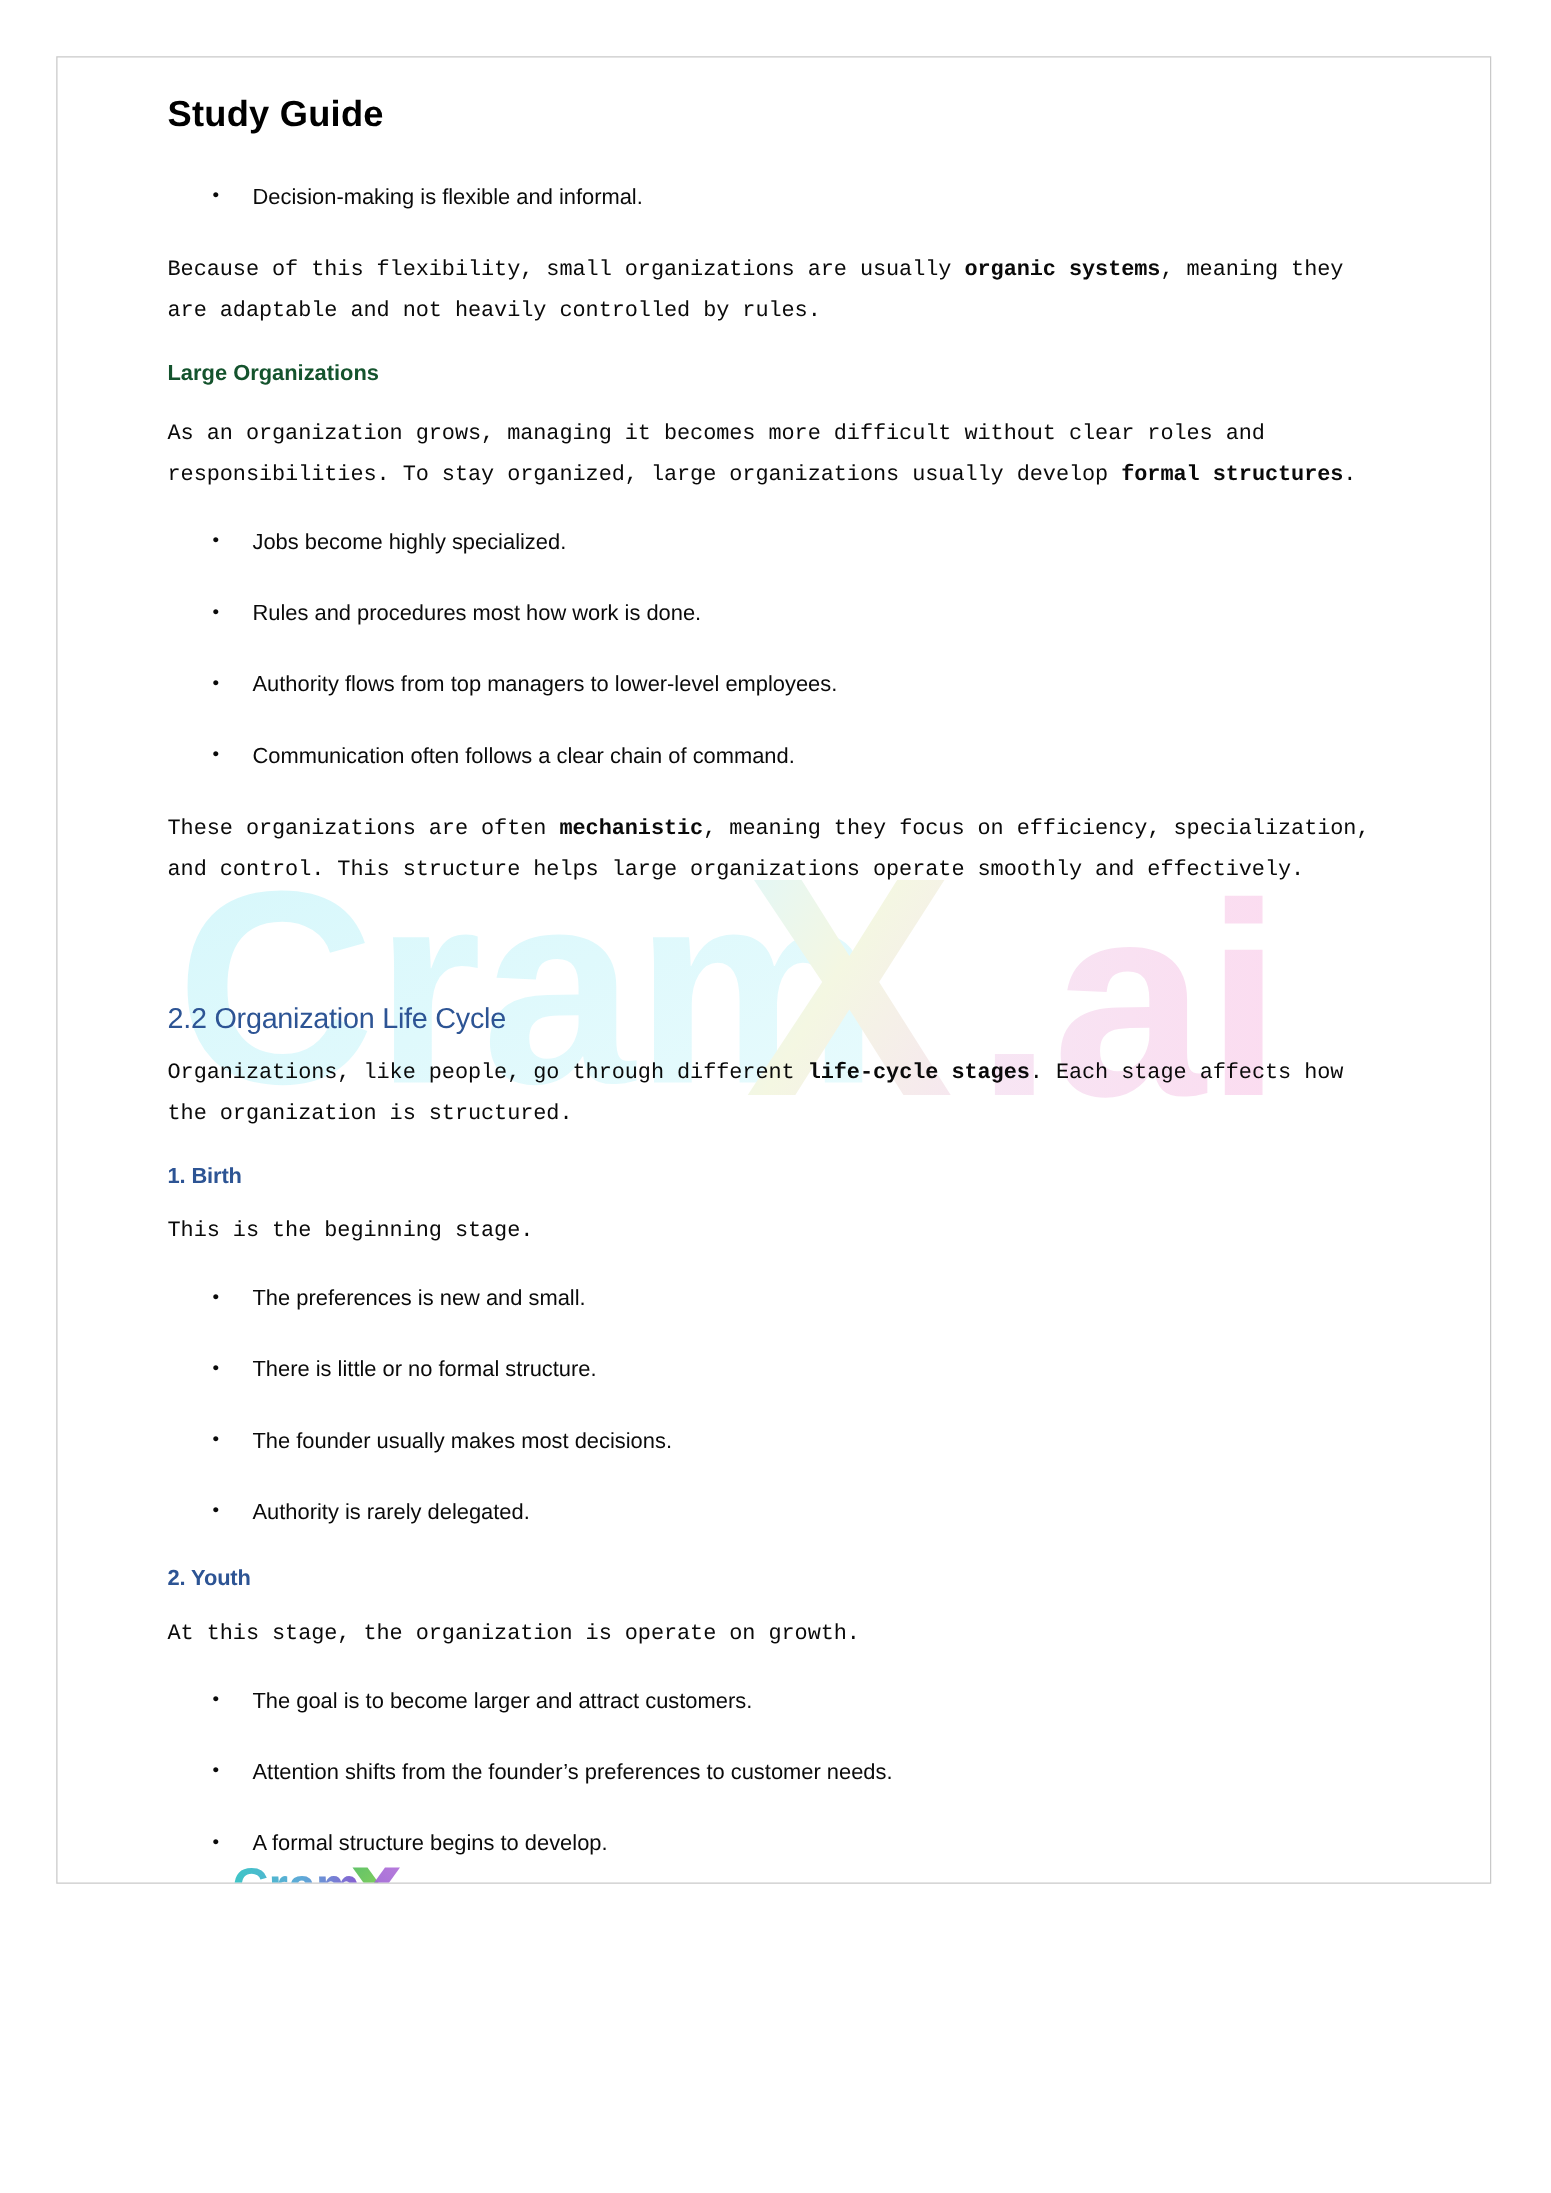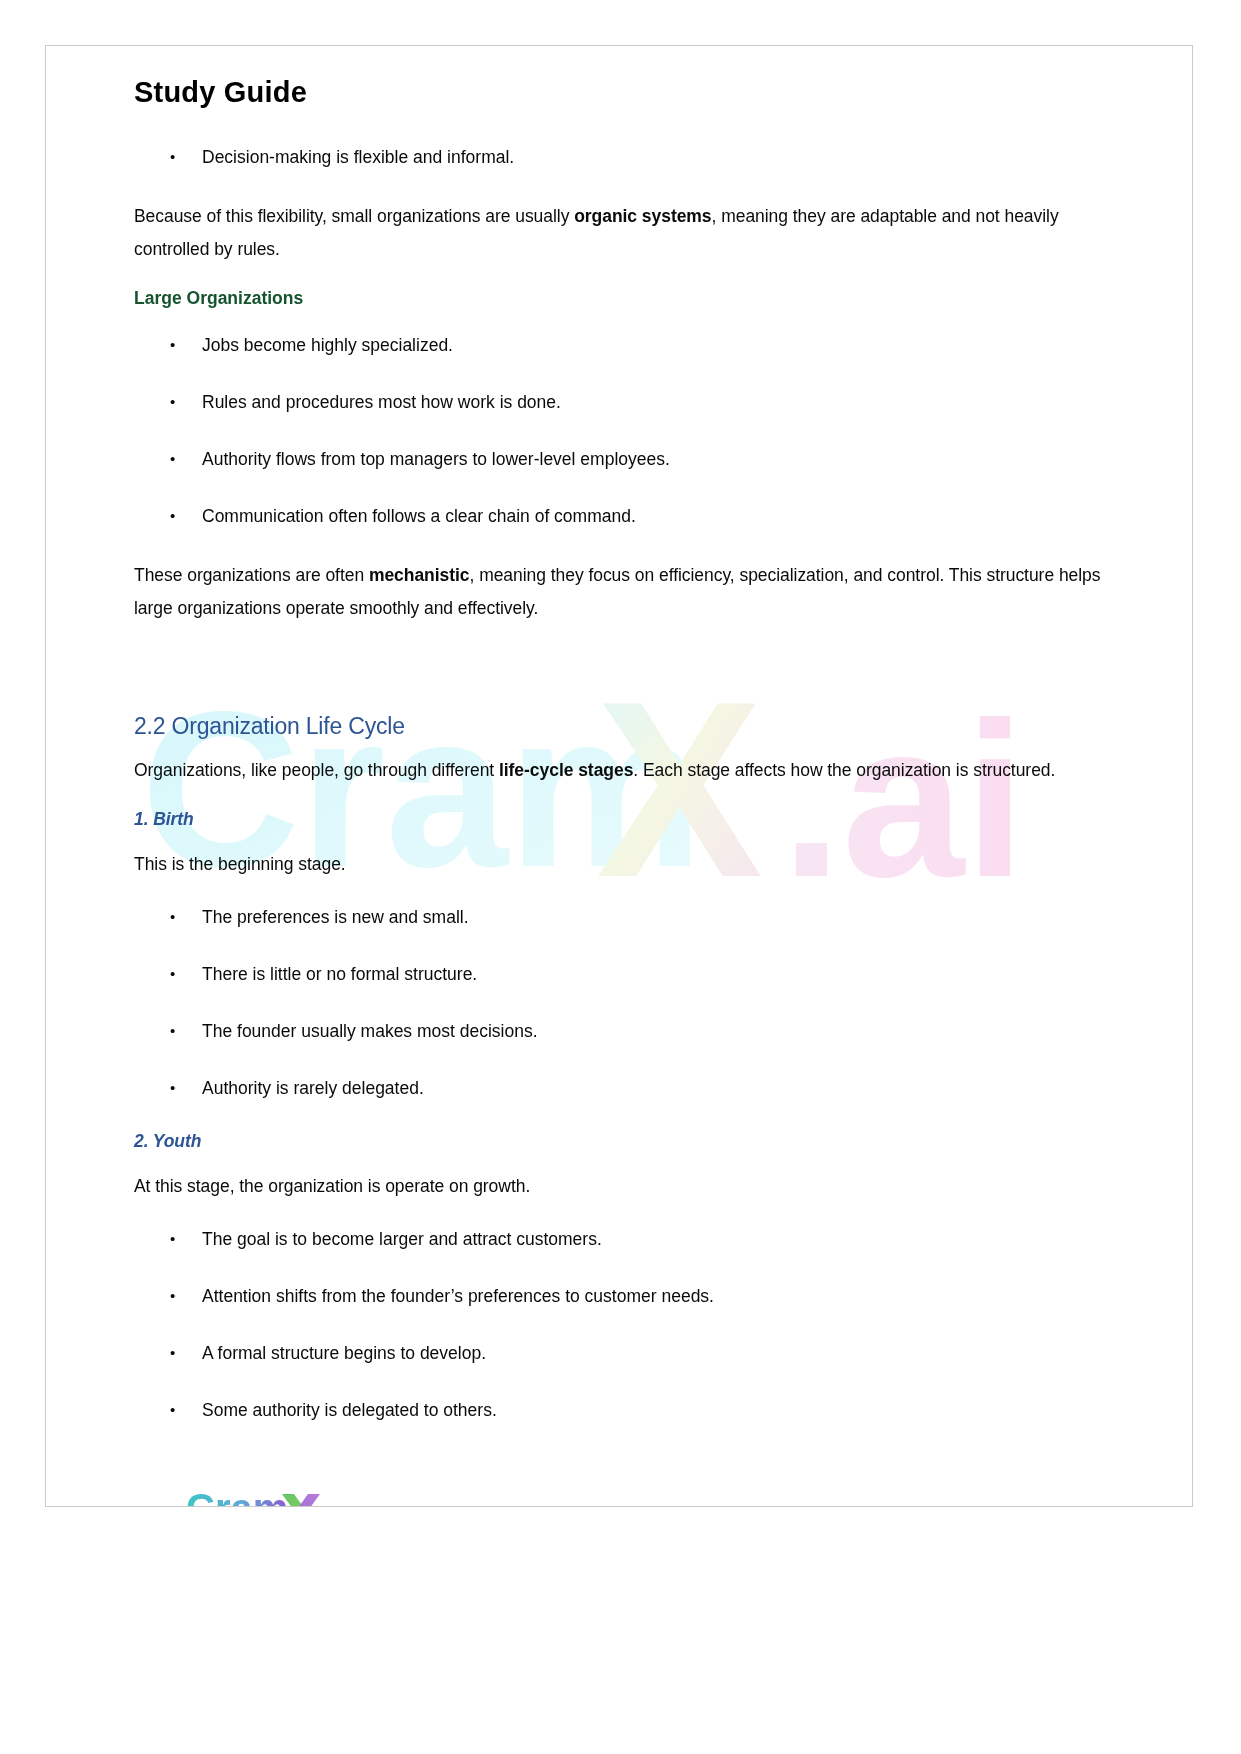--- a/index.html
+++ b/index.html
@@ -58,20 +58,21 @@
     padding-right: 8px;
   }
 
   
   p.para {
     font-size: 17.5px;
     line-height: 33px;
     margin: 0 0 22px 0;
     color: #0a0a0a;
     letter-spacing: -0.05px;
+    font-family: Liberation Mono, monospace;
   }
   p.para b { font-weight: bold; }
 
   h4.subhead {
     font-size: 17.5px;
     font-weight: bold;
     margin: 0 0 22px 0;
     color: #14532d;
   }
 
@@ -79,21 +80,20 @@
     font-size: 23px;
     font-weight: normal;
     color: #2d5494;
     margin: 16px 0 14px 0;
     letter-spacing: -0.2px;
   }
 
   h3.stage-heading {
     font-size: 17.5px;
     font-weight: bold;
-    font-style: italic;
     color: #2d5494;
     margin: 0 0 18px 0;
     letter-spacing: -0.1px;
   }
 
   ul.bullets {
     list-style: none;
     margin: 0 0 10px 0;
     padding: 0;
   }
@@ -157,20 +157,21 @@
   <div class="content">
 
     <div class="doc-header">Study Guide</div>
 
     <div id="blocks-root">
         <ul class="bullets">
           <li><span class="bullet-dot">•</span><span>Decision-making is flexible and informal.</span></li>
         </ul>
         <p class="para"><span>Because of this flexibility, small organizations are usually </span><b>organic systems</b><span>, meaning they are adaptable and not heavily controlled by rules.</span></p>
         <h4 class="subhead">Large Organizations</h4>
+        <p class="para"><span>As an organization grows, managing it becomes more difficult without clear roles and responsibilities. To stay organized, large organizations usually develop </span><b>formal structures</b><span>.</span></p>
         <ul class="bullets">
           <li><span class="bullet-dot">•</span><span>Jobs become highly specialized.</span></li>
           <li><span class="bullet-dot">•</span><span>Rules and procedures most how work is done.</span></li>
           <li><span class="bullet-dot">•</span><span>Authority flows from top managers to lower-level employees.</span></li>
           <li><span class="bullet-dot">•</span><span>Communication often follows a clear chain of command.</span></li>
         </ul>
         <p class="para"><span>These organizations are often </span><b>mechanistic</b><span>, meaning they focus on efficiency, specialization, and control. This structure helps large organizations operate smoothly and effectively.</span></p>
         <div class="spacer-lg"></div>
         <h2 class="section-heading">2.2 Organization Life Cycle</h2>
         <p class="para"><span>Organizations, like people, go through different </span><b>life-cycle stages</b><span>. Each stage affects how the organization is structured.</span></p>

